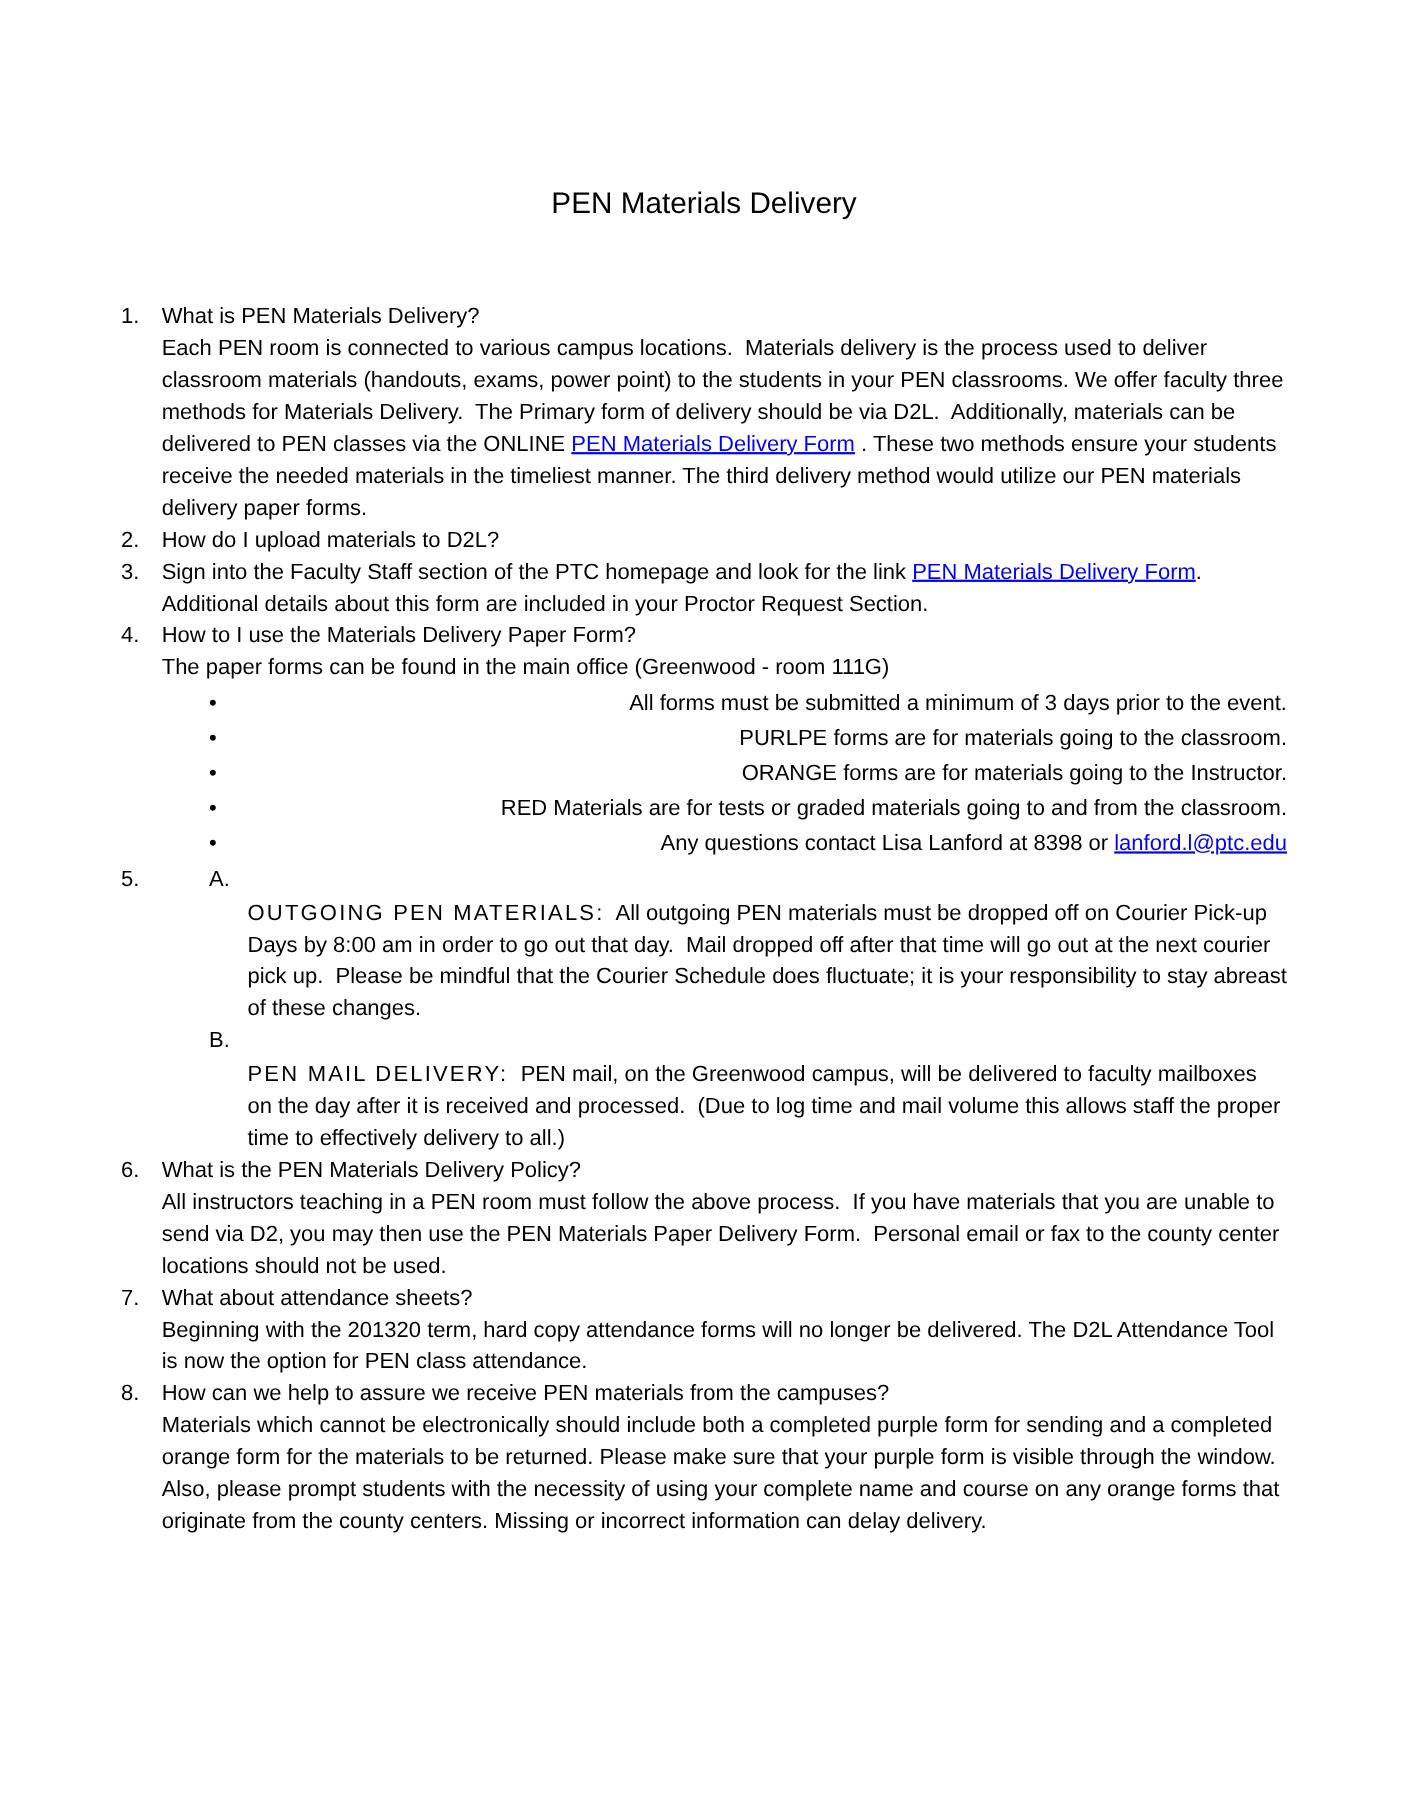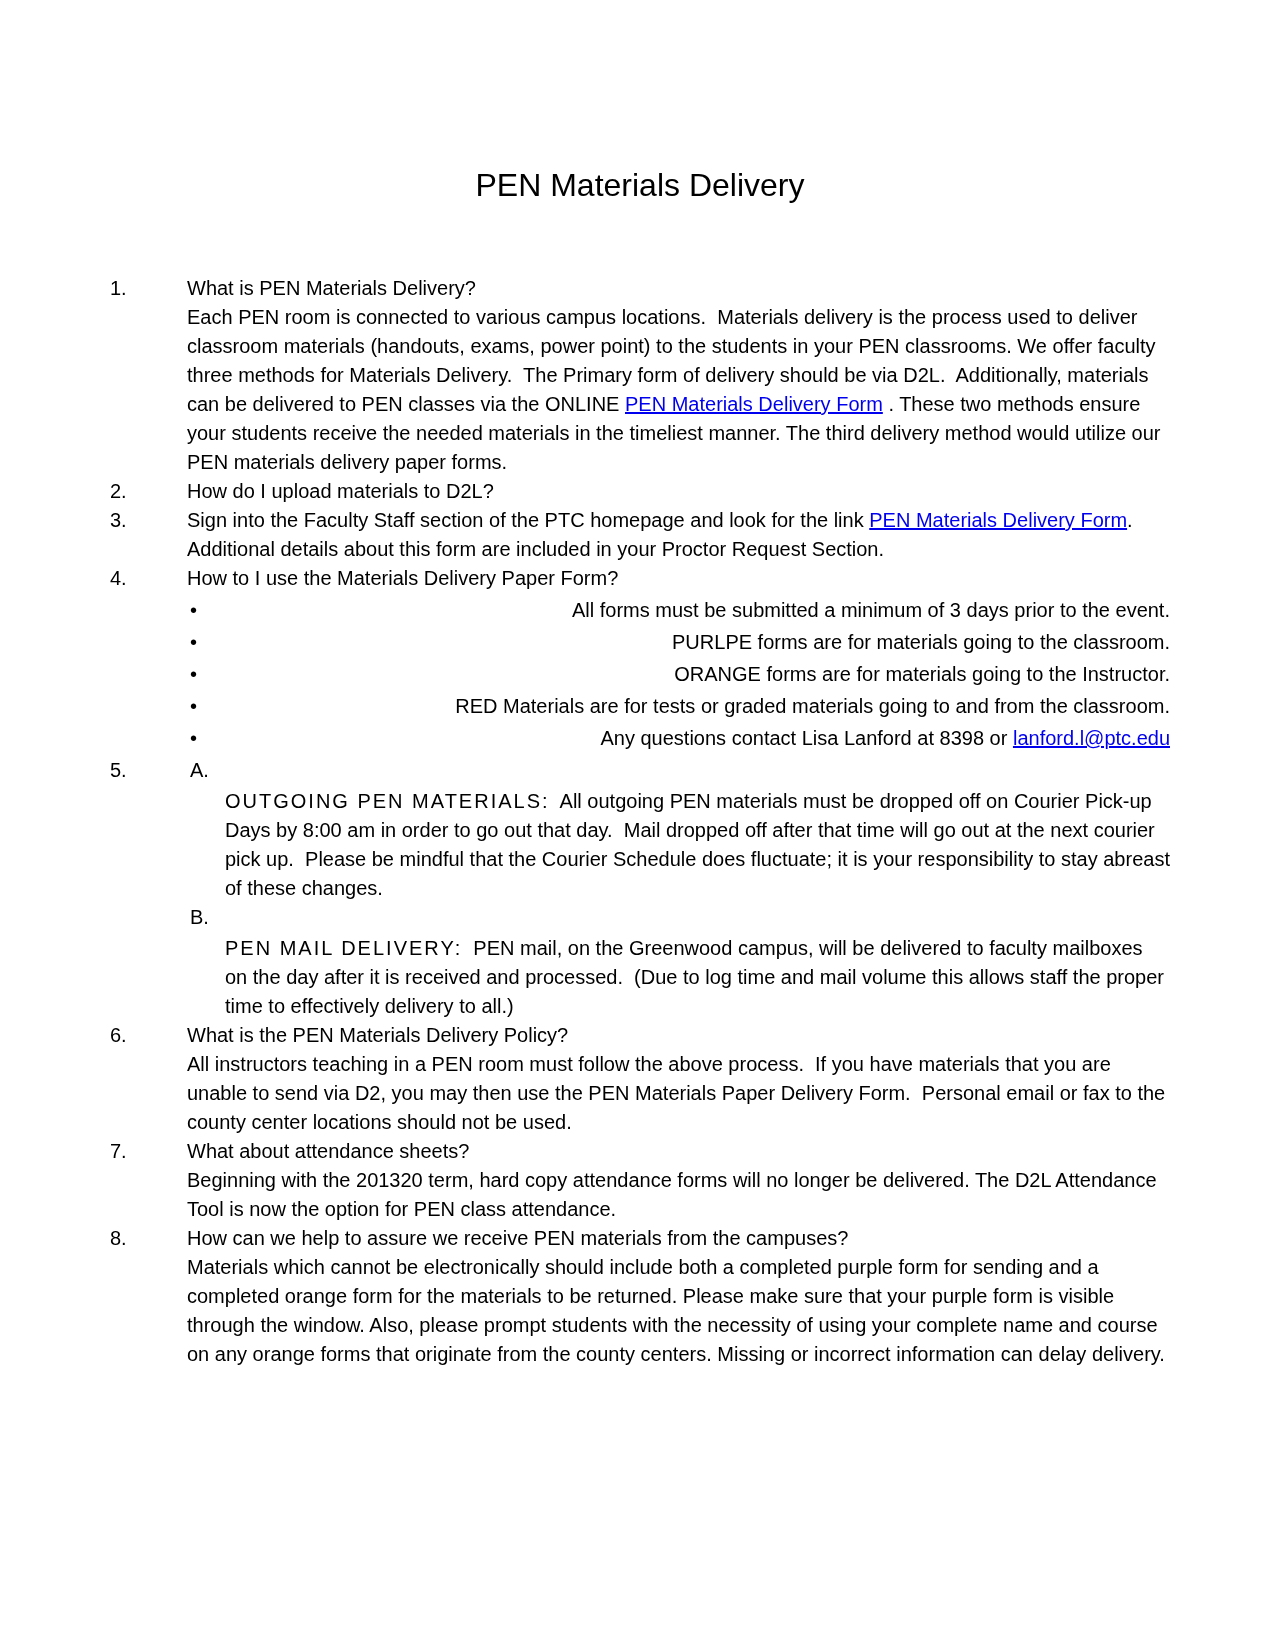--- a/index.html
+++ b/index.html
@@ -15,21 +15,21 @@
   }
   .page {
     box-sizing: border-box;
     width: 1275px;
     height: 1649px;
     padding: 168px 105px 0 110px;
     background: var(--background, #ffffff);
     overflow: hidden;
   }
   .doc-title {
-    font-size: 32px;
+    font-size: 27px;
     line-height: 34px;
     font-weight: 400;
     text-align: center;
     margin: 0 0 72px 0;
     white-space: pre-wrap;
   }
   .qa-list {
     font-size: 20px;
     line-height: 29px;
   }
@@ -39,21 +39,20 @@
   }
   .item-num {
     flex: 0 0 37px;
   }
   .item-body {
     flex: 1;
     min-width: 0;
   }
   .question, .para {
     white-space: pre-wrap;
-    margin-left: 40px;
   }
   .bullet-row {
     display: flex;
     align-items: flex-start;
     padding-left: 43px;
     margin: 3px 0;
   }
   .bullet-glyph {
     flex: 0 0 35px;
   }
@@ -116,20 +115,21 @@
       <span class="item-num">3.</span>
       <div class="item-body">
         <div class="para"><span>Sign into the Faculty Staff section of the PTC homepage and look for the link </span><a class="doc-link">PEN Materials Delivery Form</a><span>. Additional details about this form are included in your Proctor Request Section.</span></div>
       </div>
     </div>
 
     <div class="item">
       <span class="item-num">4.</span>
       <div class="item-body">
         <div class="question">How to I use the Materials Delivery Paper Form?</div>
+        <div class="para"><span>The paper forms can be found in the main office (Greenwood - room 111G)</span></div>
 
         <div class="bullet-row">
           <span class="bullet-glyph">•</span>
           <span class="bullet-text">All forms must be submitted a minimum of 3 days prior to the event.</span>
         </div>
         <div class="bullet-row">
           <span class="bullet-glyph">•</span>
           <span class="bullet-text">PURLPE forms are for materials going to the classroom.</span>
         </div>
         <div class="bullet-row">

